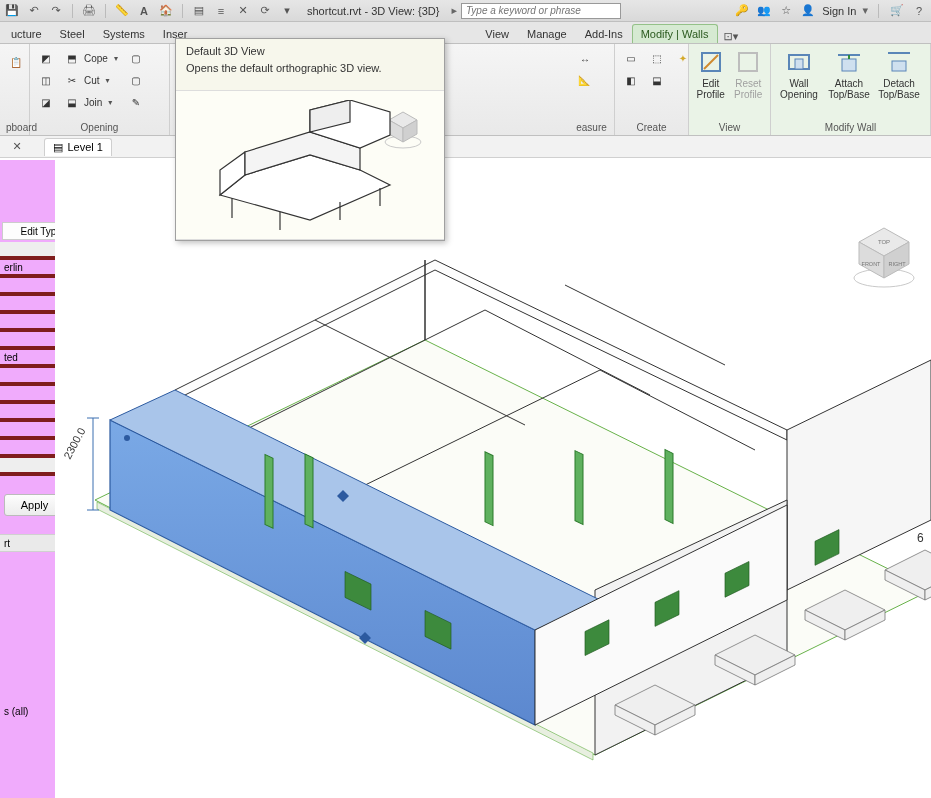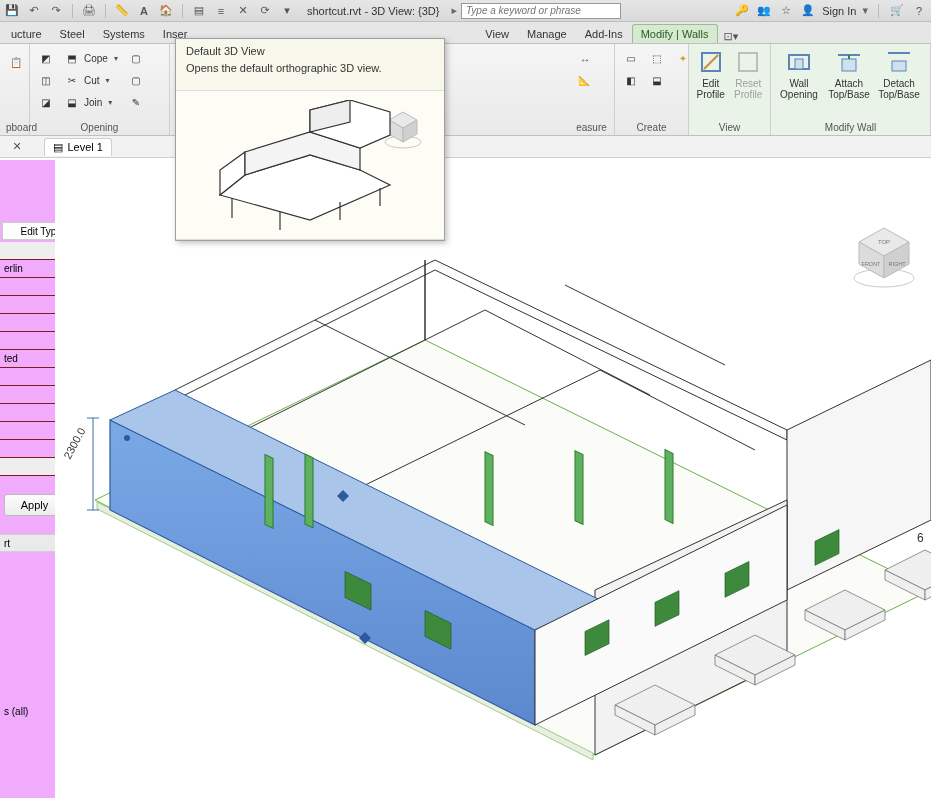--- a/index.html
+++ b/index.html
@@ -37,21 +37,21 @@
   .drop { font-size:8px; color:#555; margin-left:2px; }
   .ribbon-gap { flex:1; }
 
   
   .view-tabs { height:22px; background:#f2f2f2; border-bottom:1px solid #d0d0d0; display:flex; align-items:center; padding-left:56px; font-size:11px; gap:6px; }
   .view-tabs .close { width:14px; height:14px; display:inline-flex; align-items:center; justify-content:center; color:#555; margin-left:-46px; margin-right:14px; }
   .doc-tab { display:flex; align-items:center; gap:4px; padding:2px 8px; border:1px solid #cfcfcf; border-bottom:none; background:#fff; border-radius:3px 3px 0 0; }
 
   
   .prop-strip { position:absolute; left:0; top:160px; width:70px; bottom:0; background:#f0abfc; border-right:1px solid #d0d0d0; font-size:10px; }
-  .prop-strip .row { height:18px; border-bottom:1px solid #7f1d1d; display:flex; align-items:center; padding:0 4px; overflow:hidden; white-space:nowrap; }
+  .prop-strip .row { height:18px; border-bottom:4px solid #7f1d1d; display:flex; align-items:center; padding:0 4px; overflow:hidden; white-space:nowrap; }
   .prop-strip .btn { display:flex; align-items:center; justify-content:center; height:22px; border:1px solid #bbb; margin:18px 4px; background:linear-gradient(#fdfdfd,#ececec); border-radius:3px; font-size:11px; }
   .prop-strip .panelhdr { height:18px; background:#eaeaea; display:flex; align-items:center; justify-content:space-between; padding:0 4px; border-bottom:1px solid #d0d0d0; border-top:1px solid #d0d0d0; }
 
   
   .canvas { position:absolute; left:55px; top:160px; right:0; bottom:0; background:#fff; overflow:hidden; }
   .canvas svg { width:100%; height:100%; }
 
   
   .tooltip { position:absolute; left:175px; top:38px; width:270px; background:#f7f7ec; border:1px solid #a0a0a0; box-shadow:2px 2px 6px rgba(0,0,0,0.25); font-size:11px; color:#333; z-index:50; }
   .tooltip .tt-title { font-weight:normal; padding:6px 10px 2px 10px; }

